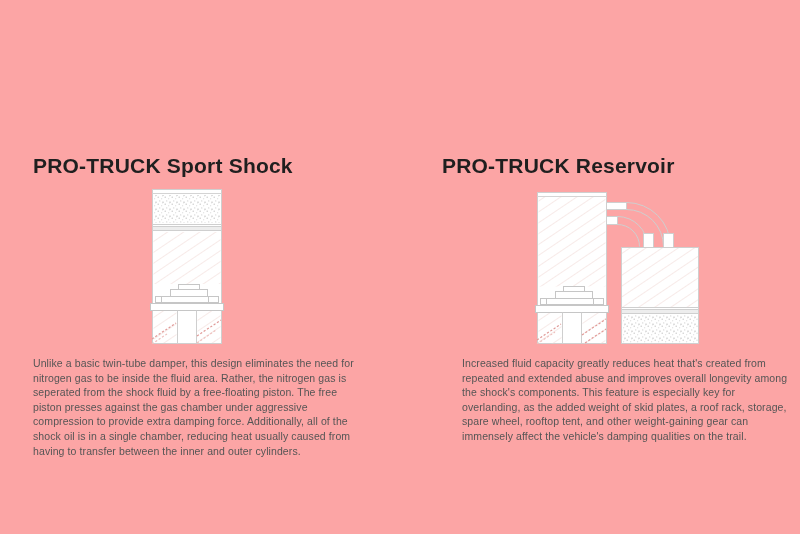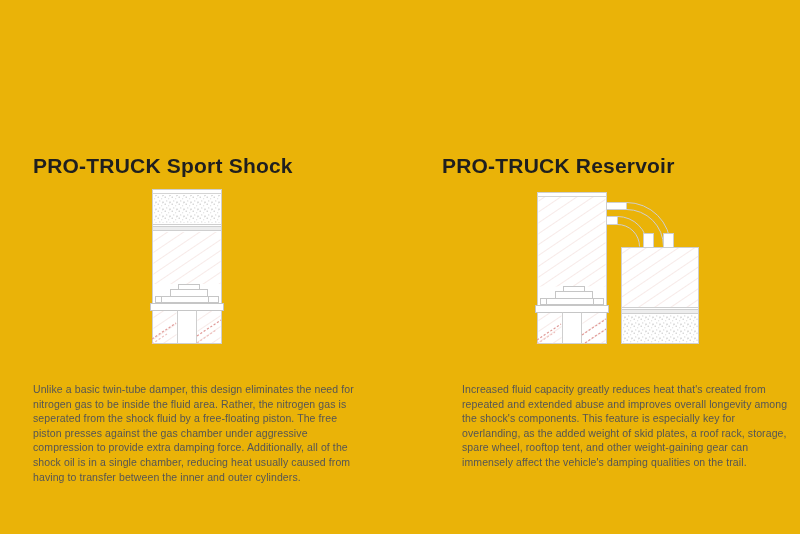--- a/index.html
+++ b/index.html
@@ -1,30 +1,30 @@
 <!DOCTYPE html>
 <html><head>
 <meta charset="utf-8">
 <style>
   html,body{margin:0;padding:0;background:#ffffff;}
   .page{
-    position:relative;width:800px;height:534px;background:#eab308;
+    position:relative;width:800px;height:534px;background:#fca5a5;
     font-family:"Liberation Sans",sans-serif;overflow:hidden;
   }
   .product-title{
     position:absolute;margin:0;font-size:21px;font-weight:700;color:#1f1f1f;
     letter-spacing:0.2px;white-space:nowrap;top:154px;
   }
   .title-left{left:33px;}
   .title-right{left:442px;}
   .diagram{position:absolute;display:block;}
   .diagram-left{left:150px;top:189px;}
   .diagram-right{left:535px;top:192px;}
   .product-description{
-    position:absolute;margin:0;top:382px;width:372px;
+    position:absolute;margin:0;top:356px;width:372px;
     font-size:10.5px;line-height:14.6px;color:#555555;
     white-space:pre-line;letter-spacing:0.1px;
   }
   .desc-left{left:33px;}
   .desc-right{left:462px;}
 </style>
 </head>
 <body>
 
 <div class="page">

